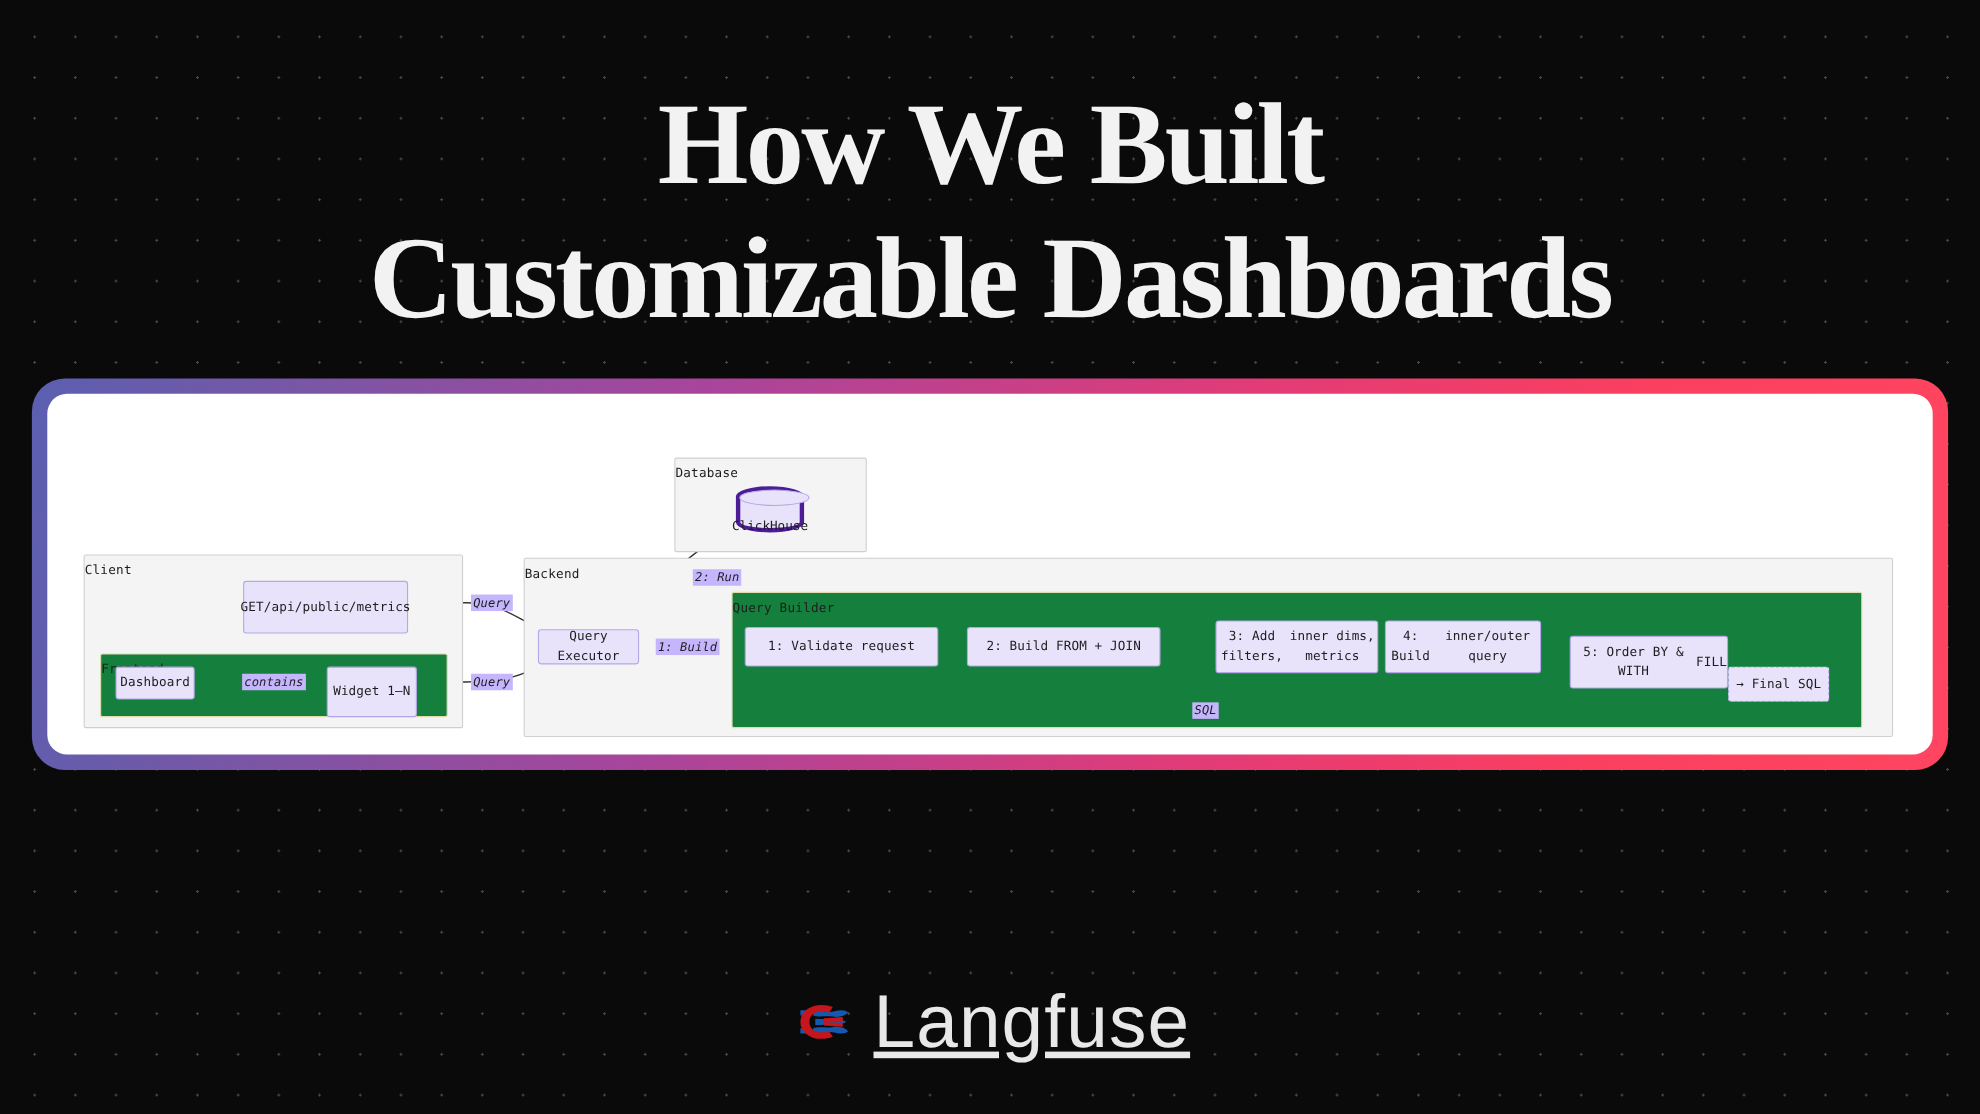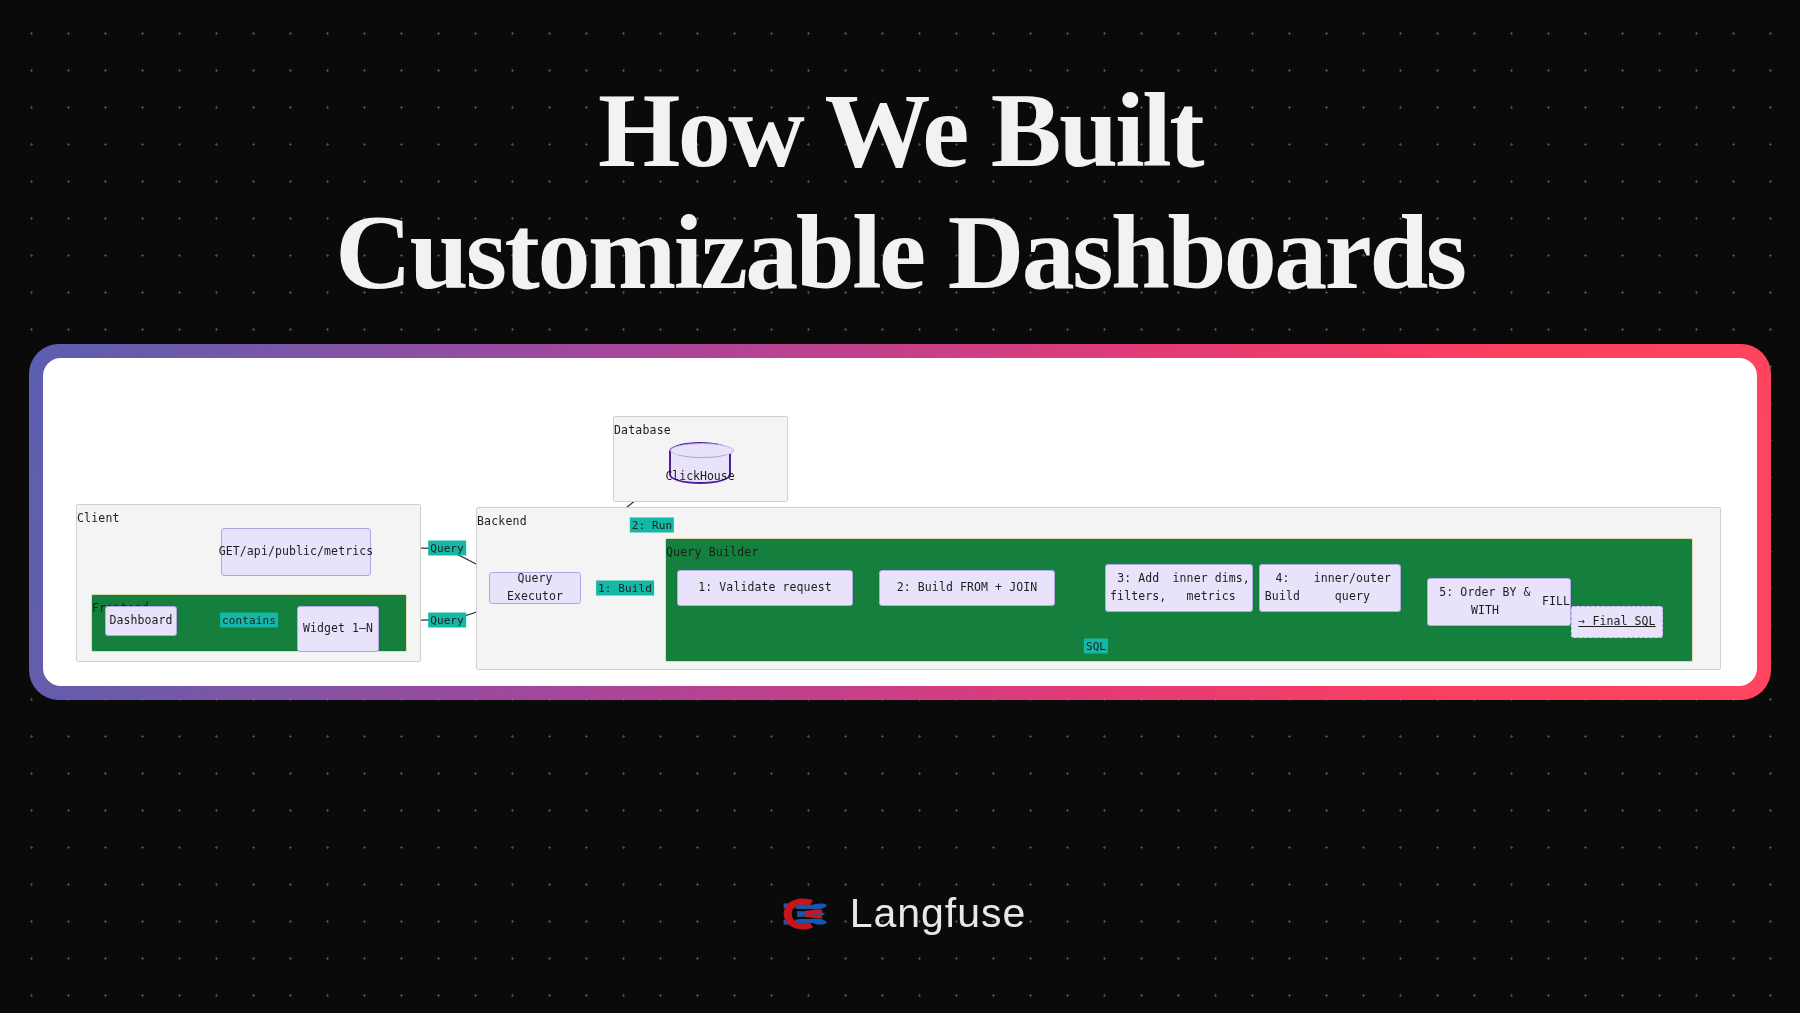--- a/index.html
+++ b/index.html
@@ -110,28 +110,28 @@
     flex-direction: row;
     align-items: center;
     justify-content: center;
     font-family: "DejaVu Sans Mono", "Liberation Mono", monospace;
     font-size: 11.5px;
     color: #1d1d1d;
     line-height: 1.55;
     text-align: center;
     letter-spacing: 0.1px;
   }
-  .node.dashed { border-style: dashed; text-decoration: underline; }
+  .node.dashed { border-style: dashed; }
 
   .cyl {
     position: absolute;
     width: 62px;
     height: 42px;
     background: #e8e3fb;
-    border: 2px solid #4c1d95;
+    border: 4px solid #4c1d95;
     border-radius: 50% / 22%;
     display: flex;
     align-items: center;
     justify-content: center;
   }
   .cyl::before {
     content: "";
     position: absolute;
     left: -1px; top: -1px;
     width: 62px; height: 13px;
@@ -145,49 +145,51 @@
     font-family: "DejaVu Sans Mono", "Liberation Mono", monospace;
     font-size: 11.5px;
     color: #1d1d1d;
     top: 25px;
     left: 50%;
     transform: translateX(-50%);
   }
 
   .edge-label {
     position: absolute;
-    background: #14b8a6;
+    background: #c4b5fd;
     font-family: "DejaVu Sans Mono", "Liberation Mono", monospace;
     font-size: 11px;
     color: #1d1d1d;
     padding: 1px 2px;
     white-space: nowrap;
     transform: translate(-50%, -50%);
     letter-spacing: 0.1px;
+    font-style: italic;
   }
 
   
   #footer {
     position: absolute;
     left: 0;
     top: 890px;
     width: 1800px;
     display: flex;
     align-items: center;
     justify-content: center;
     gap: 22px;
     z-index: 3;
   }
   #logo-mark { width: 54px; height: 40px; }
   #logo-text {
     font-family: "Liberation Sans", sans-serif;
     font-weight: 400;
-    font-size: 41px;
+    font-size: 68px;
     color: #e8e8e8;
     letter-spacing: 1px;
+    text-decoration: underline;
   }
 </style>
 </head>
 <body>
 
 <div id="page">
 
   <div id="title-block">
     <div class="title-line l1">How We Built</div>
     <div class="title-line l2">Customizable Dashboards</div>

